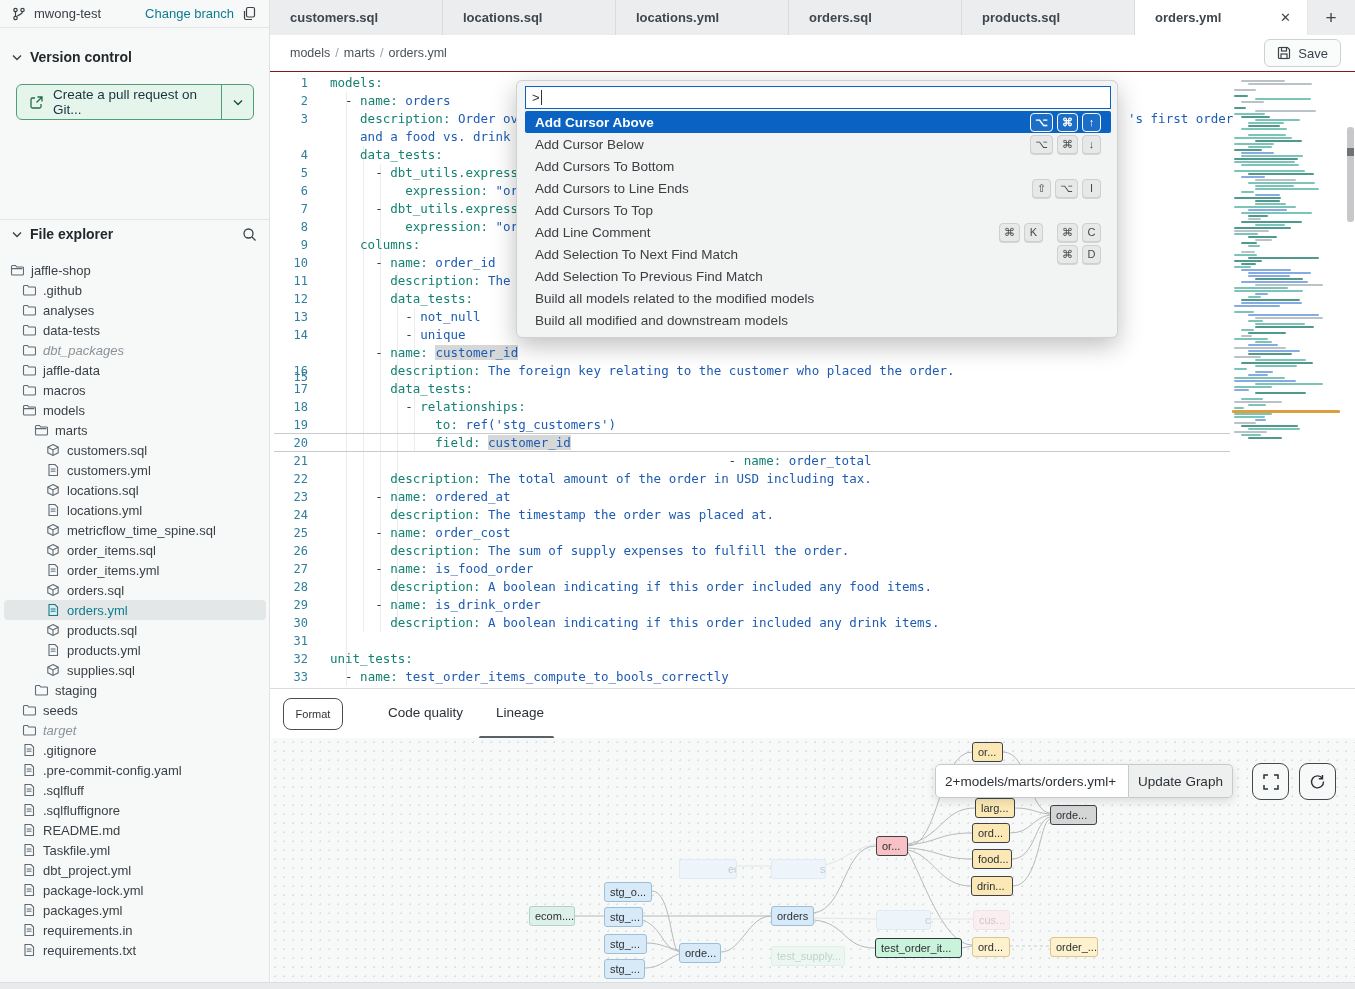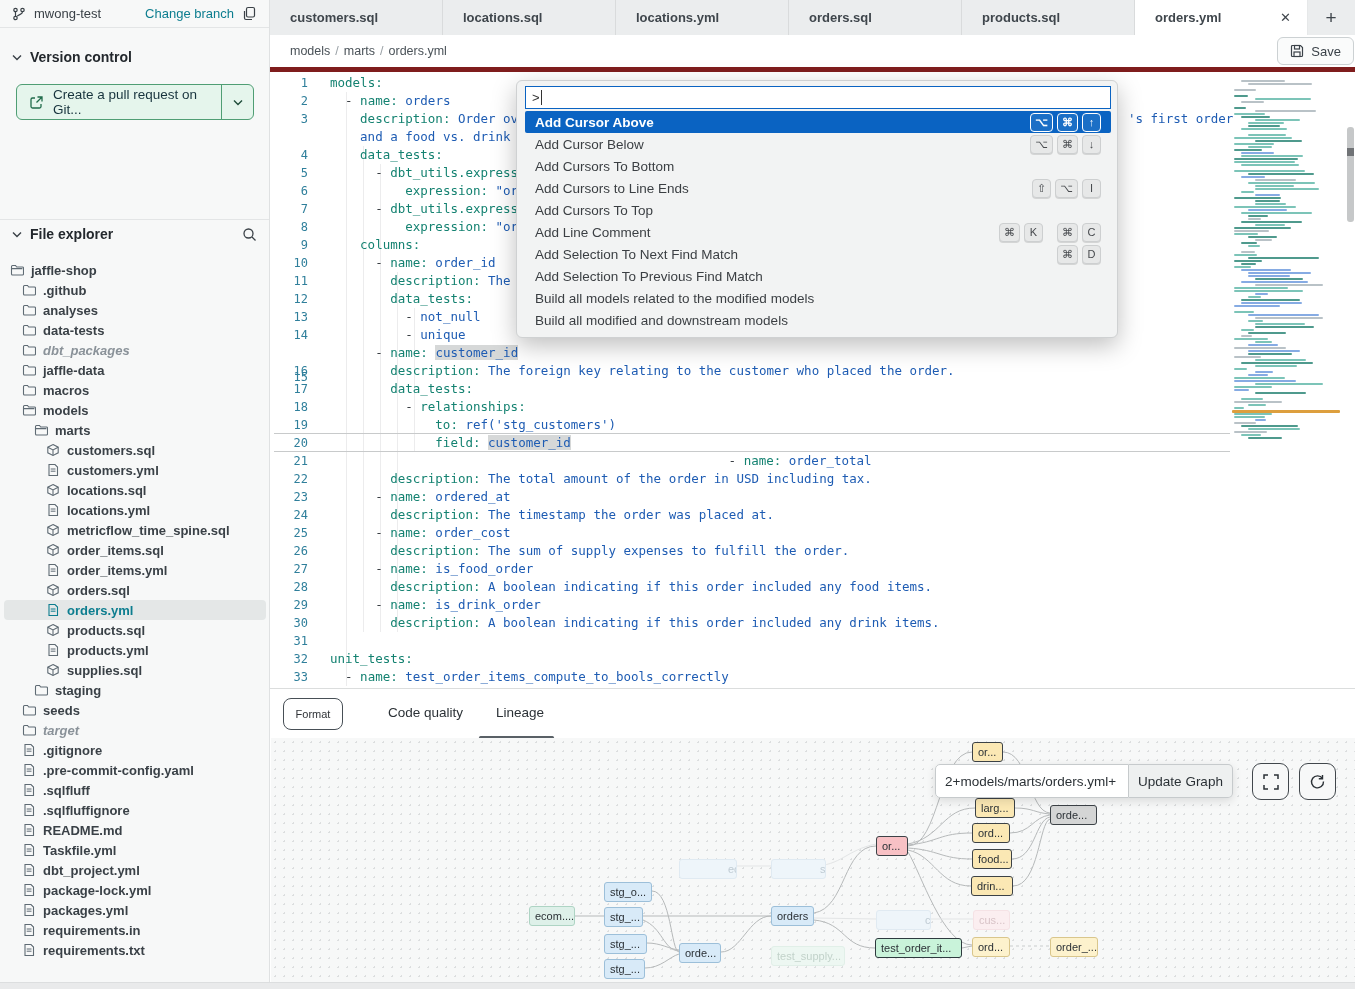--- a/index.html
+++ b/index.html
@@ -17,38 +17,38 @@
   #vc-title-row { top:44px; }
   .sect-title { font-size:14px; font-weight:700; color:#23282d; }
   .chev { font-size:11px; color:#3a4147; }
   #pr-btn { position:absolute; left:16px; top:84px; width:238px; height:36px; display:flex; align-items:stretch; border:1px solid #4f9e74; border-radius:6px; background:#e5f5ec; overflow:hidden; }
   #pr-main { flex:1; display:flex; align-items:center; gap:9px; padding:0 12px; font-size:13.5px; color:#17333d; }
   #pr-caret { width:32px; display:flex; align-items:center; justify-content:center; border-left:1px solid #4f9e74; color:#1f4d3a; font-size:11px; }
   #fe-divider { position:absolute; left:0; top:219px; width:100%; height:1px; background:#e3e5e6; }
   #fe-title-row { top:221px; }
   #fe-search { margin-left:auto; }
 
-  #tree { position:absolute; left:4px; top:260px; width:262px;font-weight:bold; }
+  #tree { position:absolute; left:4px; top:260px; width:262px; }
   .trow { display:flex; align-items:center; gap:7px; height:20px; font-size:13px; color:#3a4147; border-radius:4px; padding-right:4px; cursor:pointer; white-space:nowrap; overflow:hidden; }
   .trow.italic { font-style:italic; color:#8a9299; }
   .trow.sel { background:#e4e7e7; color:#0c7d8f; }
   .trow svg { flex:0 0 auto; }
 
   #bottom-strip { position:absolute; left:0; top:982px; width:1355px; height:7px; background:#e9eaeb; border-top:1px solid #dcdedf; }
 
   
   #main { position:absolute; left:270px; top:0; width:1085px; height:982px; }
 
   #tabbar { position:absolute; left:0; top:0; width:1085px; height:35px; background:#ebedee; display:flex; }
   .tab { width:173px; height:35px; display:flex; align-items:center; padding:0 14px 0 20px; font-size:13px; font-weight:600; color:#3f464c; border-right:1px solid #d9dbdc; background:#ebedee; cursor:pointer; }
   .tab.active { background:#fff; border-right:1px solid #e6e8e9; }
   .tab .x { margin-left:auto; font-size:13px; font-weight:400; color:#3f464c; padding:0 2px; }
   #tab-plus { width:46px; height:35px; display:flex; align-items:center; justify-content:center; font-size:19px; color:#3f464c; cursor:pointer; }
 
-  #crumb-row { position:absolute; left:0; top:35px; width:1085px; height:37px; background:#fff; border-bottom:5px solid #7f1d1d; display:flex; align-items:center; padding:0 1px 0 20px; }
+  #crumb-row { position:absolute; left:0; top:35px; width:1085px; height:37px; background:#fff; border-bottom:1px solid #7f1d1d; display:flex; align-items:center; padding:0 14px 0 20px; }
   #breadcrumb { font-size:12.5px; color:#4a5258; }
   #breadcrumb .sep { color:#9aa1a6; padding:0 5px; }
   #save-btn { margin-left:auto; display:flex; align-items:center; gap:7px; height:28px; padding:0 12px; border:1px solid #ccd1d3; border-radius:6px; background:#fafbfb; font-size:13px; color:#3b4249; cursor:pointer; }
 
   #editor { position:absolute; left:0; top:72px; width:1085px; height:616px; background:#fff; overflow:hidden; }
   .guide { position:absolute; width:1px; background:#ececed; }
   .crow { position:absolute; left:60px; right:130px; height:18px; line-height:18px; font-family:"DejaVu Sans Mono", monospace; font-size:12.5px; white-space:pre; color:#3a3f44; }
   .gnum { position:absolute; left:8px; width:30px; height:18px; line-height:18px; text-align:right; font-family:"DejaVu Sans Mono", monospace; font-size:12px; color:#2f7f9b; }
   .tk-k { color:#148271; } .tk-v { color:#1e5cb3; } .tk-p { color:#3a3f44; }
   .tk-hl { color:#1e5cb3; background:#d6d8d8; }

